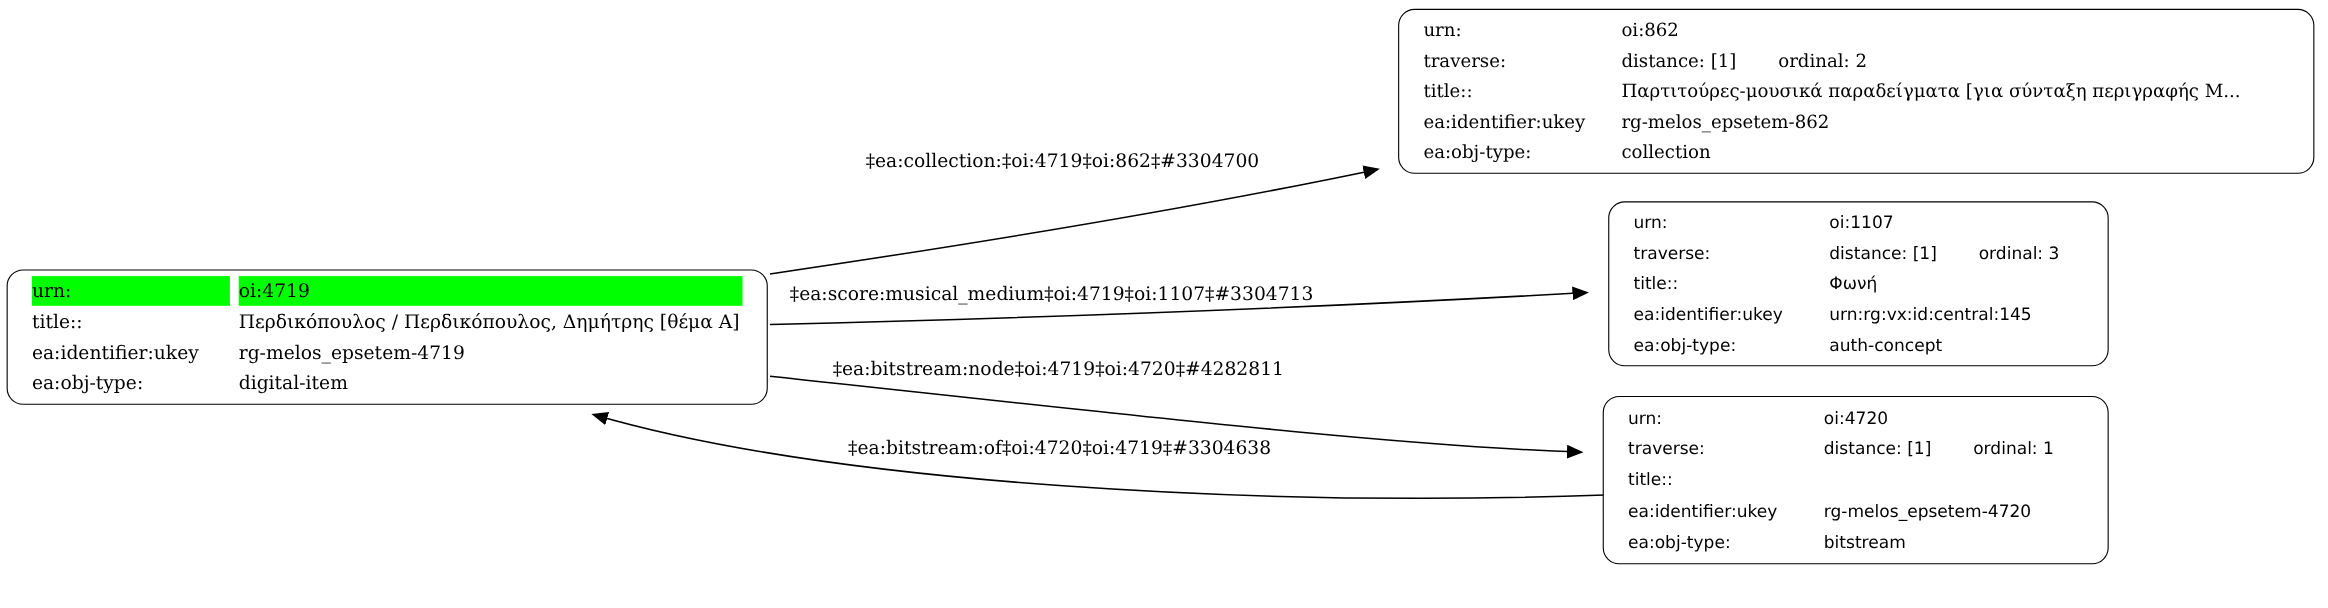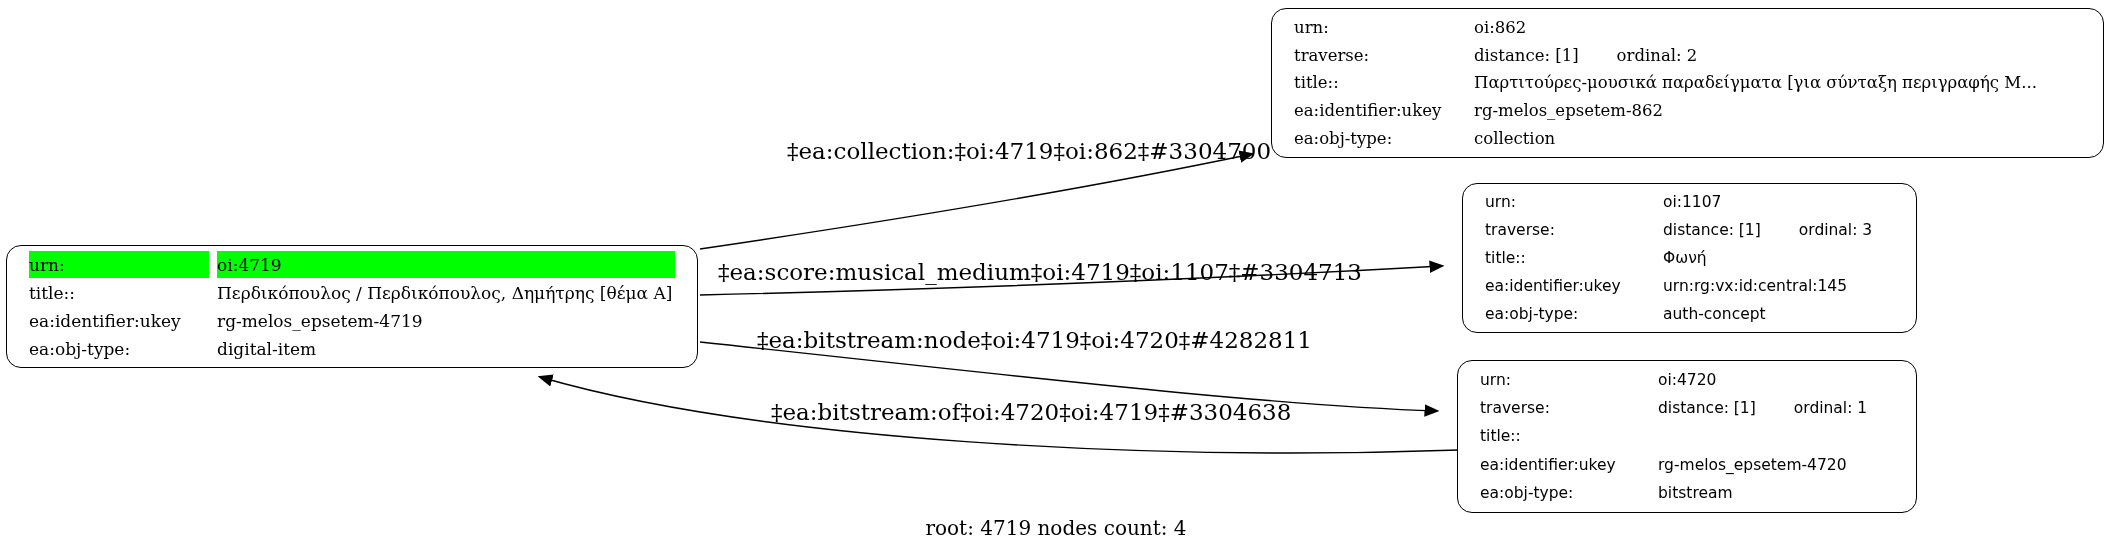--- a/index.html
+++ b/index.html
@@ -45,21 +45,21 @@
   #n4719 { left:6px;    top:245px; width:692px; height:123px; }
   #n862  { left:1271px; top:8px;   width:833px; height:150px; }
   #n1107 { left:1462px; top:183px; width:455px; height:150px; }
   #n4720 { left:1457px; top:360px; width:460px; height:153px; }
 
   .val2 { margin-left:38px; }
 
   .edge-label {
     position:absolute;
     font-family:"DejaVu Serif", serif;
-    font-size:23px;
+    font-size:17px;
     line-height:1.15;
     white-space:nowrap;
   }
   #el-1 { left:787px; top:138px; }
   #el-2 { left:718px; top:259px; }
   #el-3 { left:757px; top:327px; }
   #el-4 { left:771px; top:399px; }
 
   #caption {
     position:absolute;
@@ -181,15 +181,14 @@
       <span class="cell lbl">ea:obj-type:</span>
       <span class="cell val">bitstream</span>
     </div>
   </div>
 
   <div class="edge-label" id="el-1">‡ea:collection:‡oi:4719‡oi:862‡#3304700</div>
   <div class="edge-label" id="el-2">‡ea:score:musical_medium‡oi:4719‡oi:1107‡#3304713</div>
   <div class="edge-label" id="el-3">‡ea:bitstream:node‡oi:4719‡oi:4720‡#4282811</div>
   <div class="edge-label" id="el-4">‡ea:bitstream:of‡oi:4720‡oi:4719‡#3304638</div>
 
-  <div id="caption">root: 4719 nodes count: 4</div>
 
 </div>
 
 </body></html>

